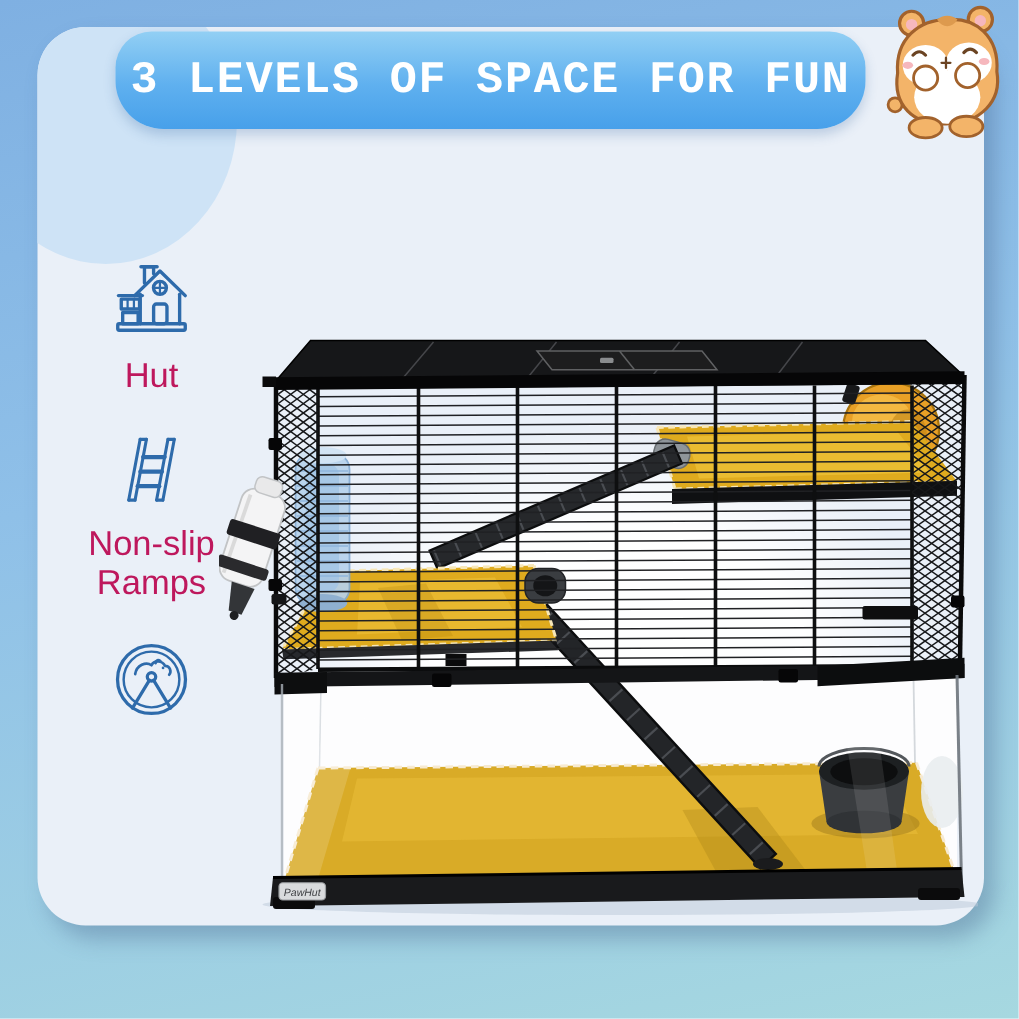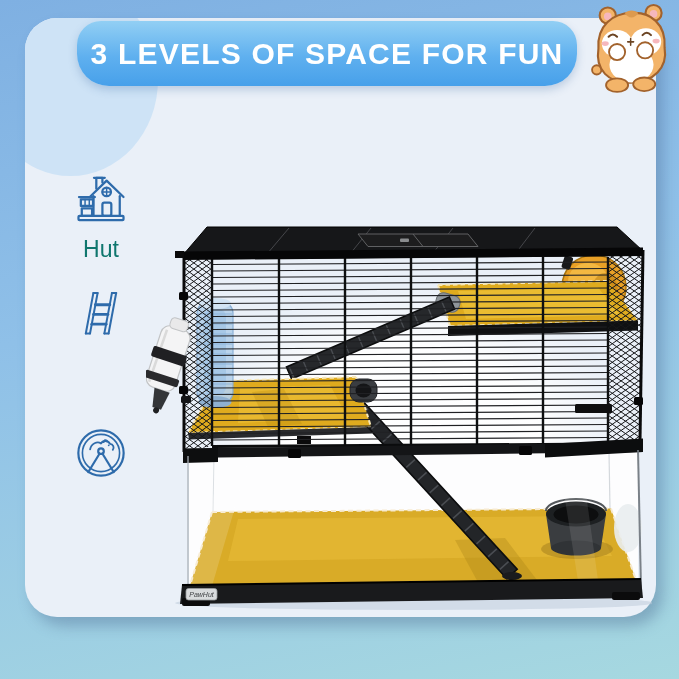--- a/index.html
+++ b/index.html
@@ -22,28 +22,28 @@
     background:radial-gradient(ellipse 50% 50% at 50% 50%,rgba(255,255,255,.97) 46%,rgba(255,255,255,0) 80%);
   }
   .banner{
     position:absolute;left:77px;top:21px;width:500px;height:65px;
     border-radius:24px 24px 32px 32px;
     background:linear-gradient(180deg,#92cff4 0%,#5fb0ef 55%,#47a0ea 100%);
     display:flex;align-items:center;justify-content:center;
     box-shadow:0 4px 8px rgba(50,100,160,.25);
   }
   .banner .title{
-    color:#fff;font-size:30px;font-weight:bold;letter-spacing:1.2px;white-space:nowrap;
+    color:#fff;font-size:30px;font-weight:bold;letter-spacing:1.2px;white-space:nowrap;font-family:Liberation Mono, monospace;
   }
   .mascot{position:absolute;left:589px;top:2px;width:85px;height:95px}
   .feature{position:absolute;left:42px;width:118px;text-align:center}
   #feat-hut{top:167px}
   #feat-ramps{top:287px}
   #feat-wheel{top:424px}
-  .feature .lbl{margin-top:3px;font-size:23px;line-height:26px;color:#0f766e}
+  .feature .lbl{margin-top:3px;font-size:23px;line-height:26px;color:#be185d}
   .icon{display:inline-block}
   .cage{position:absolute;left:146px;top:218px;width:506px;height:398px}
 </style>
 </head>
 <body>
 
 <div class="card">
   <div class="blob"></div>
   <div class="photo-bg"></div>
 </div>
@@ -476,20 +476,21 @@
     <path d="M23,7 L14,55"></path>
       <path d="M28,7 L19,55"></path>
     <path d="M45,7 L36,55"></path>
       <path d="M50,7 L41,55"></path>
     <path d="M23,7 H28 M45,7 H50"></path>
     <path d="M14,55 H19 M36,55 H41"></path>
     <path d="M25.4,21 H42.4" stroke-width="3.4"></path>
     <path d="M23.2,32.5 H40.2" stroke-width="3.4"></path>
     <path d="M21.1,44 H38.1" stroke-width="3.4"></path>
   </svg>
+  <div class="lbl">Non-slip Ramps</div>
 </div>
 
 <div class="feature" id="feat-wheel">
   <svg class="icon" width="58" height="58" viewBox="0 0 64 64" stroke="#2e6bab" stroke-width="2.4" fill="none" stroke-linecap="round" stroke-linejoin="round">
     <circle cx="32" cy="32" r="25"></circle>
     <circle cx="32" cy="32" r="20.5" stroke-width="1.8"></circle>
     <circle cx="32" cy="30" r="3.1"></circle>
     <path d="M30.5,32.5 L18,53"></path>
       <path d="M33.5,32.5 L46,53"></path>
     <path d="M20,28 C21,21.5 28,18.5 32,21.5 C34,17.5 40,18 42,22 C45.5,22 47,26 45,28.5" stroke-width="2"></path>

